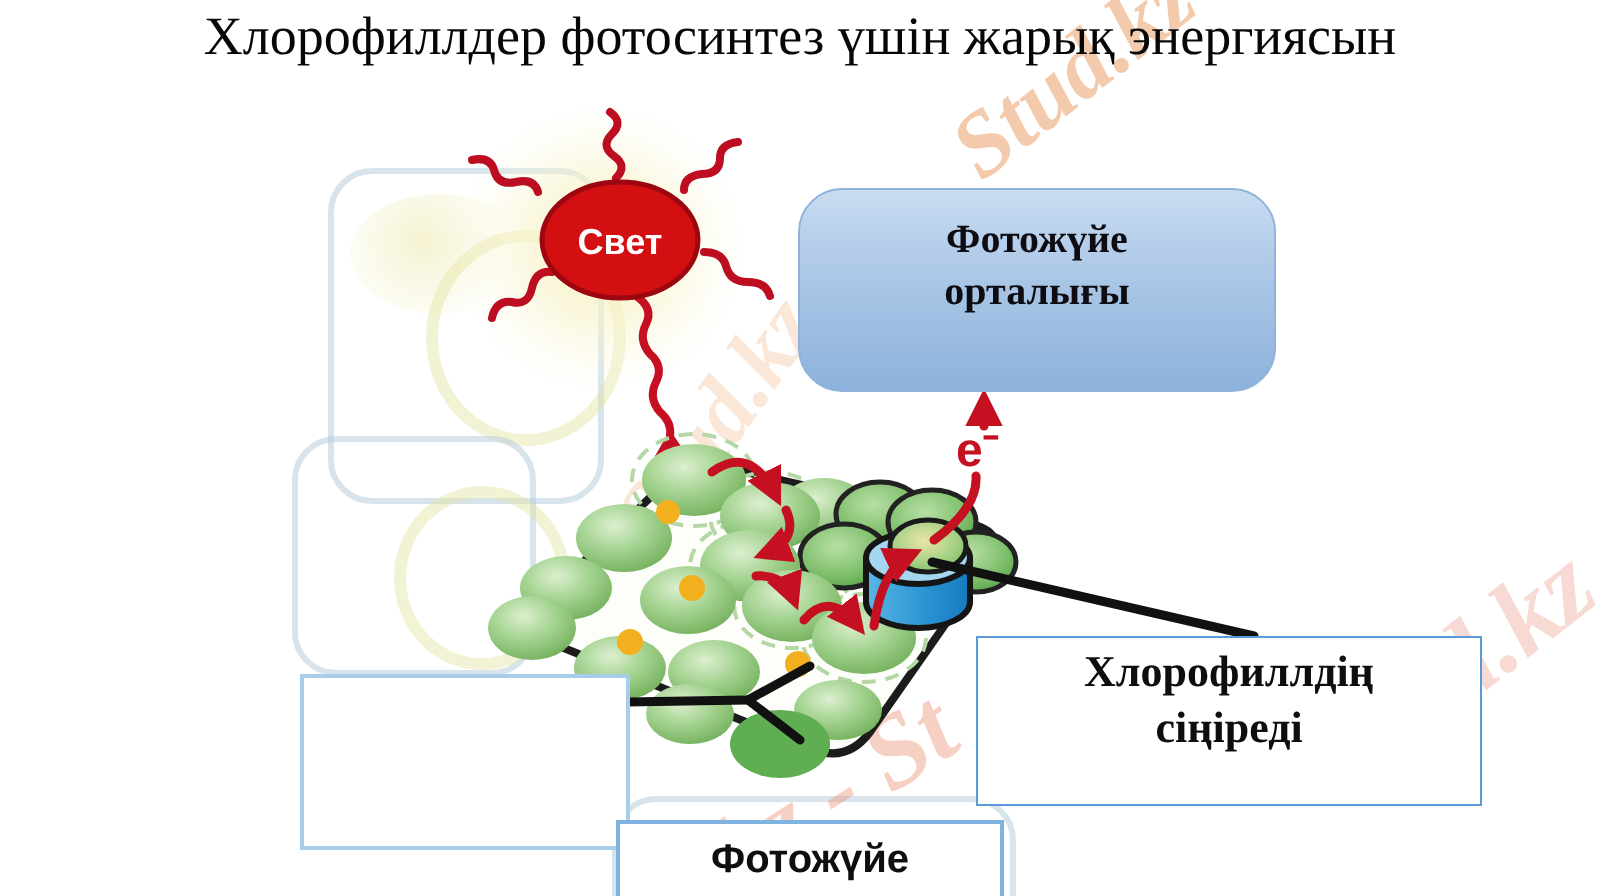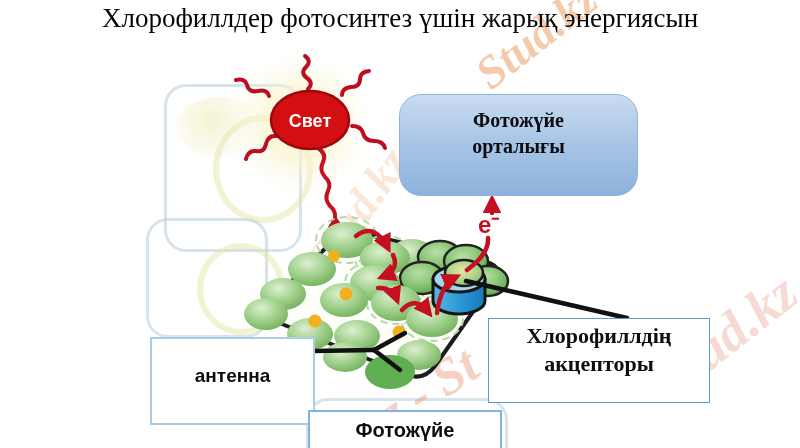--- a/index.html
+++ b/index.html
@@ -22,21 +22,21 @@
             background:linear-gradient(180deg,#c9dcf1 0%,#aac6e6 45%,#8db2db 100%);
             border:1px solid #8fb3da;z-index:20;text-align:center;
             font-family:"Liberation Serif","DejaVu Serif",serif;font-weight:bold;
             font-size:20px;line-height:26px;color:#0c0c12;padding-top:12px;box-sizing:border-box;}
   
   .lbl{position:absolute;background:#ffffff;box-sizing:border-box;text-align:center;z-index:25;color:#0e0e0e;}
   .lbl-antenna{left:150px;top:337px;width:165px;height:88px;border:2px solid #a7cde9;
                font-family:"Liberation Sans",sans-serif;font-weight:bold;font-size:19px;line-height:28px;padding-top:23px;}
   .lbl-photosystem{left:308px;top:410px;width:194px;height:46px;border:2px solid #7fb4e0;
                font-family:"Liberation Sans",sans-serif;font-weight:bold;font-size:20px;padding-top:7px;}
-  .lbl-reaction{left:488px;top:318px;width:222px;height:85px;border:1.5px solid #5b9bd5;
+  .lbl-reaction{left:488px;top:318px;width:253px;height:85px;border:1.5px solid #5b9bd5;
                font-family:"Liberation Serif","DejaVu Serif",serif;font-weight:bold;font-size:22px;line-height:28px;padding-top:3px;}
 </style>
 </head>
 <body>
 
 <div class="logo" style="left:164px;top:84px;width:132px;height:162px;">
   <div class="b1" style="left:46px;top:28px;width:88px;height:96px;"></div>
   <div class="b2" style="left:8px;top:10px;width:90px;height:60px;"></div>
 </div>
 <div class="logo" style="left:146px;top:218px;width:116px;height:114px;">
@@ -166,23 +166,22 @@
     <line x1="466" y1="281" x2="627" y2="318"></line>
   </g>
 </svg>
 
 <div class="acceptor">
   <div>Фотожүйе</div>
   <div>орталығы</div>
 </div>
 
 <div class="lbl lbl-antenna">
-  <div>антенна</div>
 </div>
 
 <div class="lbl lbl-photosystem">
   <div>Фотожүйе</div>
 </div>
 
 <div class="lbl lbl-reaction">
   <div>Хлорофиллдің</div>
-  <div>акцепторы</div>
+  <div>сіңіреді</div>
 </div>
 
 </body></html>

